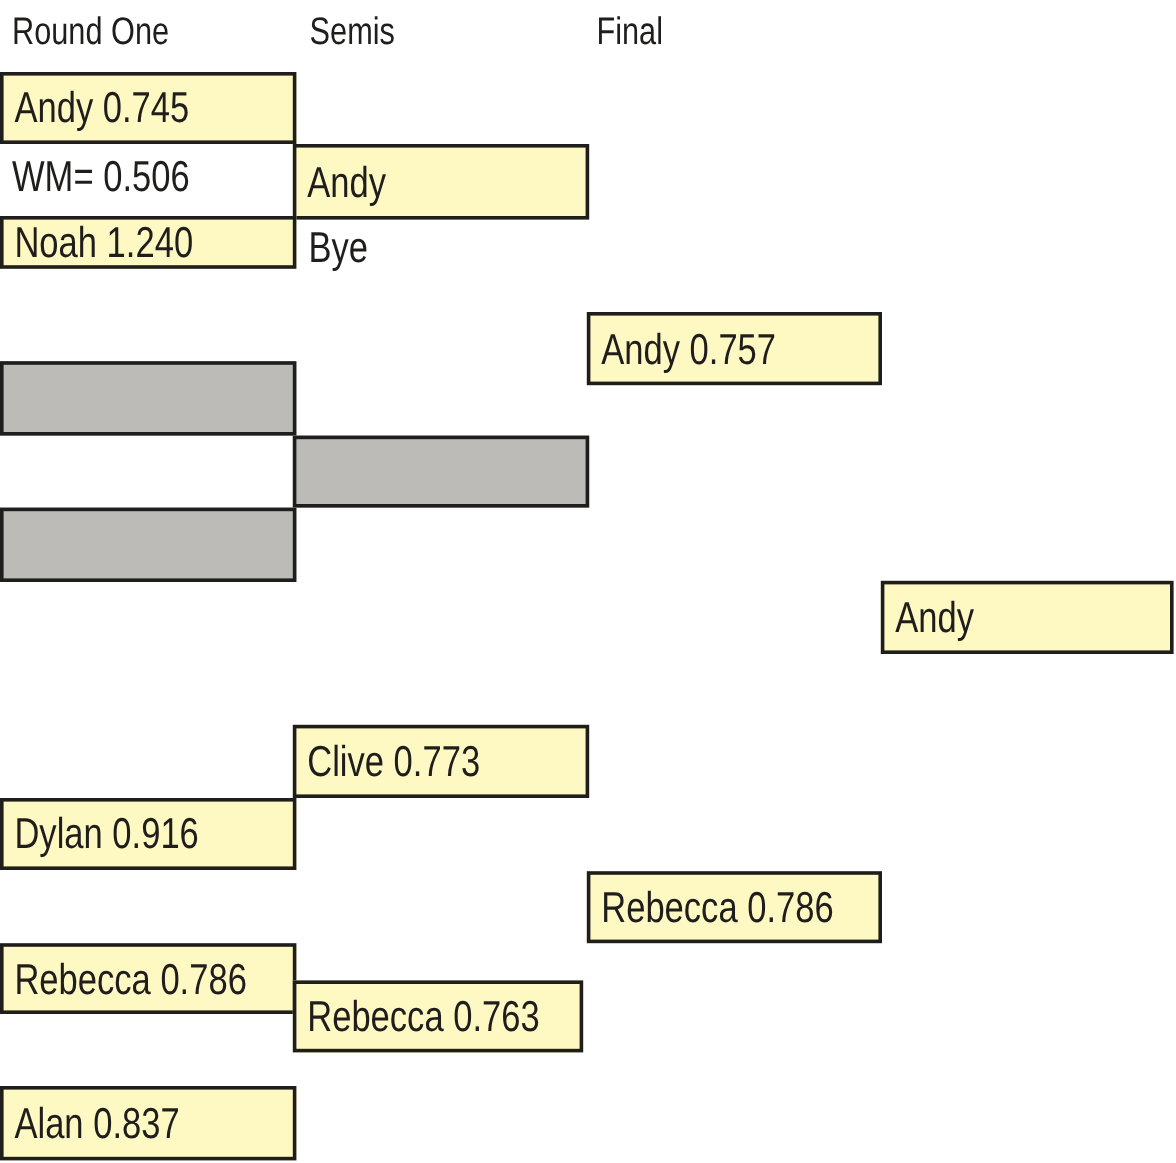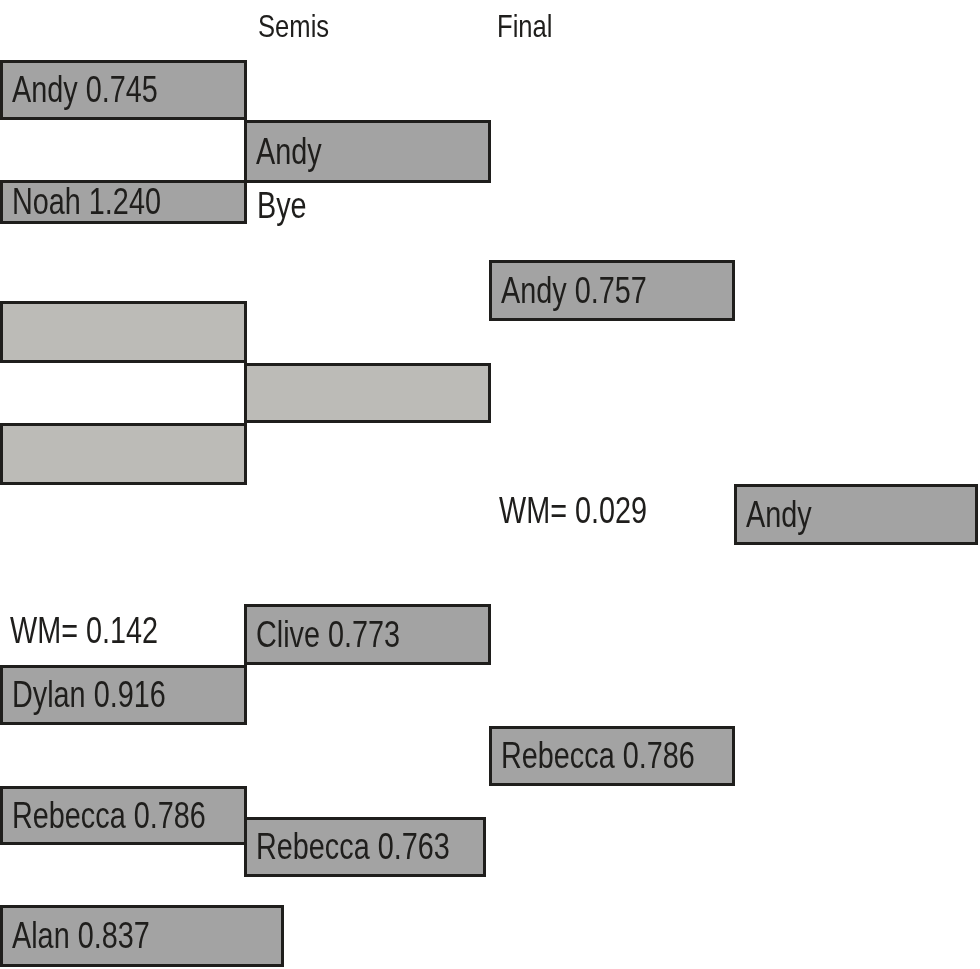--- a/index.html
+++ b/index.html
@@ -10,21 +10,21 @@
     overflow: hidden;
     font-family: "Liberation Sans", sans-serif;
     color: #1f1e1c;
   }
   .canvas { position: absolute; left: 0; top: 0; width: 980px; height: 969px; }
   
   .box {
     position: absolute;
     box-sizing: border-box;
     border: 3px solid #1f1e1c;
-    background: #a3a3a3;
+    background: #fef9c3;
     display: flex;
     align-items: center;
     padding-left: 9px;
     font-size: 36px;
     line-height: 36px;
   }
   .box.gray { background: #bcbbb7; }
   
   .txt {
     position: absolute;
@@ -39,29 +39,35 @@
     transform: scaleX(0.8);
     transform-origin: 0 50%;
     white-space: nowrap;
   }
 </style>
 </head>
 <body>
 
 <div class="canvas">
 
+  <div class="txt hdr" style="left:10px; top:10px">
+    <span class="s">Round One</span>
+  </div>
   <div class="txt hdr" style="left:258px; top:10px">
     <span class="s">Semis</span>
   </div>
   <div class="txt hdr" style="left:497px; top:10px">
     <span class="s">Final</span>
   </div>
 
   <div class="box" style="left:0; top:60px; width:247px; height:60px">
     <span class="s">Andy 0.745</span>
+  </div>
+  <div class="txt" style="left:10px; top:129px">
+    <span class="s">WM= 0.506</span>
   </div>
   <div class="box" style="left:244px; top:120px; width:247px; height:63px">
     <span class="s">Andy</span>
   </div>
   <div class="box" style="left:0; top:180px; width:247px; height:44px">
     <span class="s">Noah 1.240</span>
   </div>
   <div class="txt" style="left:257px; top:188px">
     <span class="s">Bye</span>
   </div>
@@ -73,44 +79,38 @@
   <div class="box gray" style="left:0; top:301px; width:247px; height:62px">
     <span class="s"></span>
   </div>
   <div class="box gray" style="left:244px; top:363px; width:247px; height:60px">
     <span class="s"></span>
   </div>
   <div class="box gray" style="left:0; top:423px; width:247px; height:62px">
     <span class="s"></span>
   </div>
 
-  <div class="txt" style="left:499px; top:493px">
-    <span class="s">WM= 0.029</span>
-  </div>
   <div class="box" style="left:734px; top:484px; width:244px; height:61px">
     <span class="s">Andy</span>
   </div>
 
-  <div class="txt" style="left:10px; top:613px">
-    <span class="s">WM= 0.142</span>
-  </div>
   <div class="box" style="left:244px; top:604px; width:247px; height:61px">
     <span class="s">Clive 0.773</span>
   </div>
   <div class="box" style="left:0; top:665px; width:247px; height:60px">
     <span class="s">Dylan 0.916</span>
   </div>
 
   <div class="box" style="left:489px; top:726px; width:246px; height:60px">
     <span class="s">Rebecca 0.786</span>
   </div>
 
   <div class="box" style="left:0; top:786px; width:247px; height:59px">
     <span class="s">Rebecca 0.786</span>
   </div>
   <div class="box" style="left:244px; top:817px; width:242px; height:60px">
     <span class="s">Rebecca 0.763</span>
   </div>
-  <div class="box" style="left:0; top:905px; width:284px; height:62px">
+  <div class="box" style="left:0; top:905px; width:247px; height:62px">
     <span class="s">Alan 0.837</span>
   </div>
 
 </div>
 
 </body></html>

